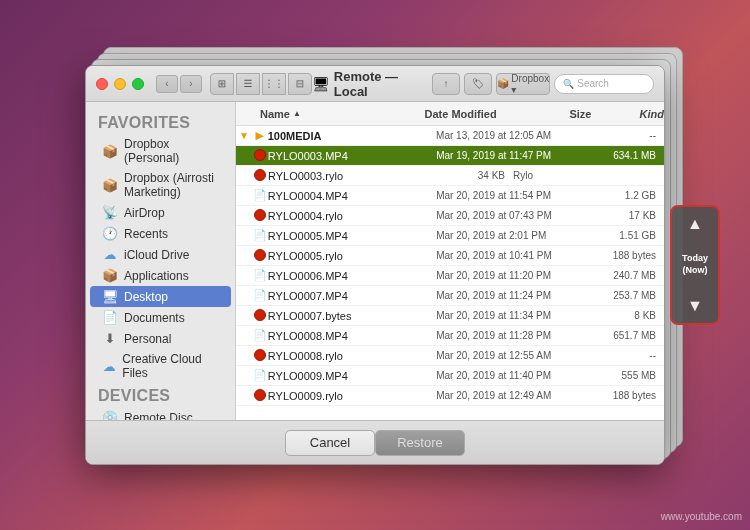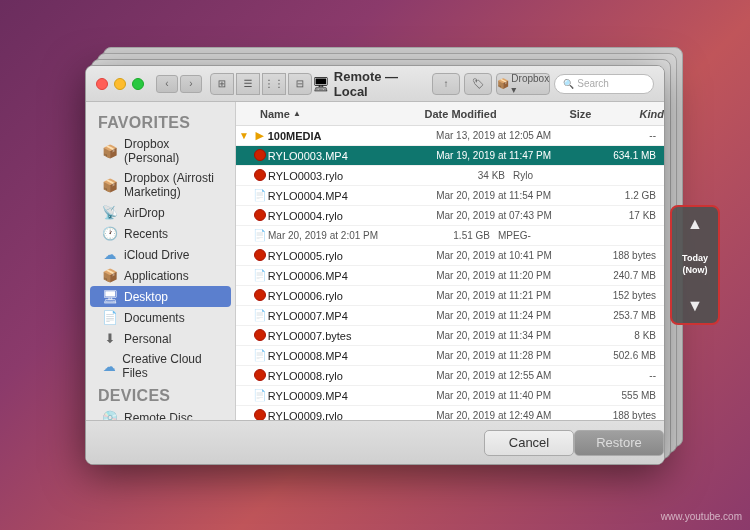--- a/index.html
+++ b/index.html
@@ -253,21 +253,21 @@
     }
 
     .file-row {
       display: flex;
       align-items: center;
       height: 20px;
       font-size: 11px;
       color: #222;
       border-bottom: 1px solid #f0f0f0;
     }
-    .file-row.highlighted { background: #0f766e; color: white; }
+    .file-row.highlighted { background: #4d7c0f; color: white; }
     .file-row.highlighted .file-name,
     .file-row.highlighted .file-date,
     .file-row.highlighted .file-size,
     .file-row.highlighted .file-kind { color: white; }
 
     .file-expand {
       width: 16px;
       text-align: center;
       color: #888;
       font-size: 9px;
@@ -284,21 +284,21 @@
 
     .folder-row .file-name { font-weight: 700; }
 
     
     .bottom-bar {
       height: 44px;
       background: linear-gradient(to bottom, #e0e0e0, #d0d0d0);
       border-top: 1px solid #bbb;
       display: flex;
       align-items: center;
-      justify-content: flex-end;
+      justify-content: center;
       gap: 0;
       flex-shrink: 0;
     }
     .bottom-btn {
       width: 90px;
       height: 26px;
       border-radius: 5px;
       border: 1px solid #aaa;
       font-size: 13px;
       font-weight: 500;
@@ -517,20 +517,21 @@
       <div class="file-expand"><span style="width:16px;display:inline-block;"></span></div>
       <div class="file-icon"><span class="red-icon"></span></div>
       <div class="file-name">RYLO0004.rylo</div>
       <div class="file-date">Mar 20, 2019 at 07:43 PM</div>
       <div class="file-size">17 KB</div>
       <div class="file-kind">Rylo</div>
     </div>
             <div class="file-row">
       <div class="file-expand"><span style="width:16px;display:inline-block;"></span></div>
       <div class="file-icon"><span style="font-size:11px;color:#888;">📄</span></div>
+      <div class="file-name">RYLO0005.MP4</div>
       <div class="file-date">Mar 20, 2019 at 2:01 PM</div>
       <div class="file-size">1.51 GB</div>
       <div class="file-kind">MPEG-</div>
     </div>
             <div class="file-row">
       <div class="file-expand"><span style="width:16px;display:inline-block;"></span></div>
       <div class="file-icon"><span class="red-icon"></span></div>
       <div class="file-name">RYLO0005.rylo</div>
       <div class="file-date">Mar 20, 2019 at 10:41 PM</div>
       <div class="file-size">188 bytes</div>
@@ -539,48 +540,40 @@
             <div class="file-row">
       <div class="file-expand"><span style="width:16px;display:inline-block;"></span></div>
       <div class="file-icon"><span style="font-size:11px;color:#888;">📄</span></div>
       <div class="file-name">RYLO0006.MP4</div>
       <div class="file-date">Mar 20, 2019 at 11:20 PM</div>
       <div class="file-size">240.7 MB</div>
       <div class="file-kind">MPEG-</div>
     </div>
             <div class="file-row">
       <div class="file-expand"><span style="width:16px;display:inline-block;"></span></div>
-      <div class="file-icon"><span class="red-icon"></span></div>
-      <div class="file-name">RYLO0006.rylo</div>
-      <div class="file-date">Mar 20, 2019 at 11:21 PM</div>
-      <div class="file-size">152 bytes</div>
-      <div class="file-kind">Rylo</div>
-    </div>
-            <div class="file-row">
-      <div class="file-expand"><span style="width:16px;display:inline-block;"></span></div>
       <div class="file-icon"><span style="font-size:11px;color:#888;">📄</span></div>
       <div class="file-name">RYLO0007.MP4</div>
       <div class="file-date">Mar 20, 2019 at 11:24 PM</div>
       <div class="file-size">253.7 MB</div>
       <div class="file-kind">MPEG-</div>
     </div>
             <div class="file-row">
       <div class="file-expand"><span style="width:16px;display:inline-block;"></span></div>
       <div class="file-icon"><span class="red-icon"></span></div>
       <div class="file-name">RYLO0007.bytes</div>
       <div class="file-date">Mar 20, 2019 at 11:34 PM</div>
       <div class="file-size">8 KB</div>
       <div class="file-kind">Rylo</div>
     </div>
             <div class="file-row">
       <div class="file-expand"><span style="width:16px;display:inline-block;"></span></div>
       <div class="file-icon"><span style="font-size:11px;color:#888;">📄</span></div>
       <div class="file-name">RYLO0008.MP4</div>
       <div class="file-date">Mar 20, 2019 at 11:28 PM</div>
-      <div class="file-size">502.6 MB</div>
+      <div class="file-size">651.7 MB</div>
       <div class="file-kind">MPEG-</div>
     </div>
             <div class="file-row">
       <div class="file-expand"><span style="width:16px;display:inline-block;"></span></div>
       <div class="file-icon"><span class="red-icon"></span></div>
       <div class="file-name">RYLO0008.rylo</div>
       <div class="file-date">Mar 20, 2019 at 12:55 AM</div>
       <div class="file-size">--</div>
       <div class="file-kind">Rylo</div>
     </div>

